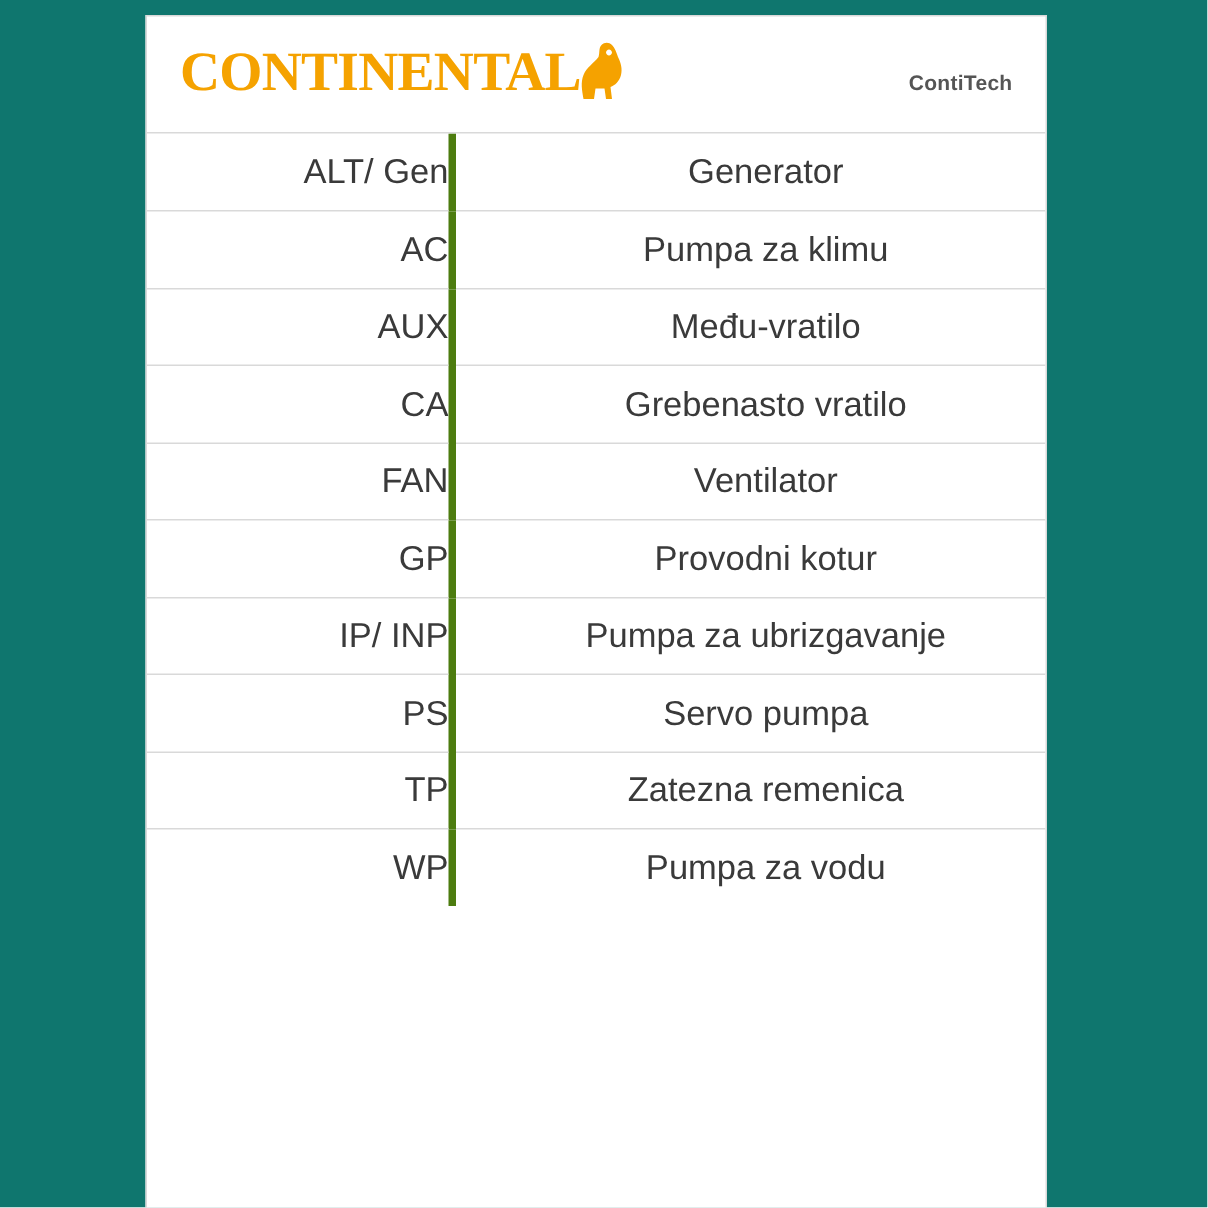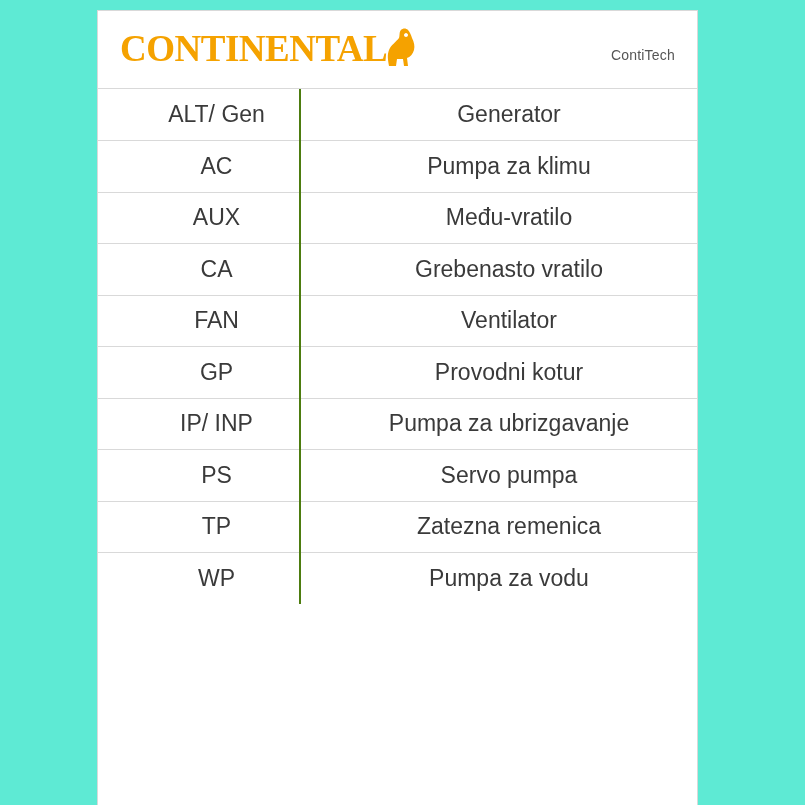--- a/index.html
+++ b/index.html
@@ -11,21 +11,21 @@
     overflow: hidden;
   }
   body {
     font-family: "Liberation Sans", sans-serif;
     color: #333333;
   }
   .page {
     position: relative;
     width: 805px;
     height: 805px;
-    background: #5eead4;
+    background: #0f766e;
     box-sizing: border-box;
   }
   .card {
     position: absolute;
     left: 97px;
     top: 10px;
     width: 601px;
     
     height: 810px;
     background: #ffffff;
@@ -56,21 +56,21 @@
     left: 284px;
     top: 16px;
     width: 36px;
     height: 40px;
   }
   .brand-sub {
     position: absolute;
     right: 22px;
     top: 36px;
     font-size: 14px;
-    font-weight: normal;
+    font-weight: bold;
     color: #555555;
     letter-spacing: 0.2px;
   }
   
   .legend-table {
     width: 100%;
     border-collapse: collapse;
     table-layout: fixed;
   }
   .legend-table tr {
@@ -80,23 +80,23 @@
     border-bottom: 1px solid #d9d9d9;
     font-size: 23px;
     color: #3a3a3a;
     padding: 0 0 0 14px;
     vertical-align: middle;
     white-space: nowrap;
     overflow: hidden;
   }
   .col-code {
     width: 165px;
-    border-right: 2px solid #4d7c0f;
+    border-right: 5px solid #4d7c0f;
     font-weight: normal;
-    text-align: center;
+    text-align: right;
     padding-left: 36px !important;
   }
   .col-desc {
     padding-left: 20px !important;
     text-align: center;
   }
   .legend-table tr:last-child td {
     border-bottom: none;
   }
 </style>

